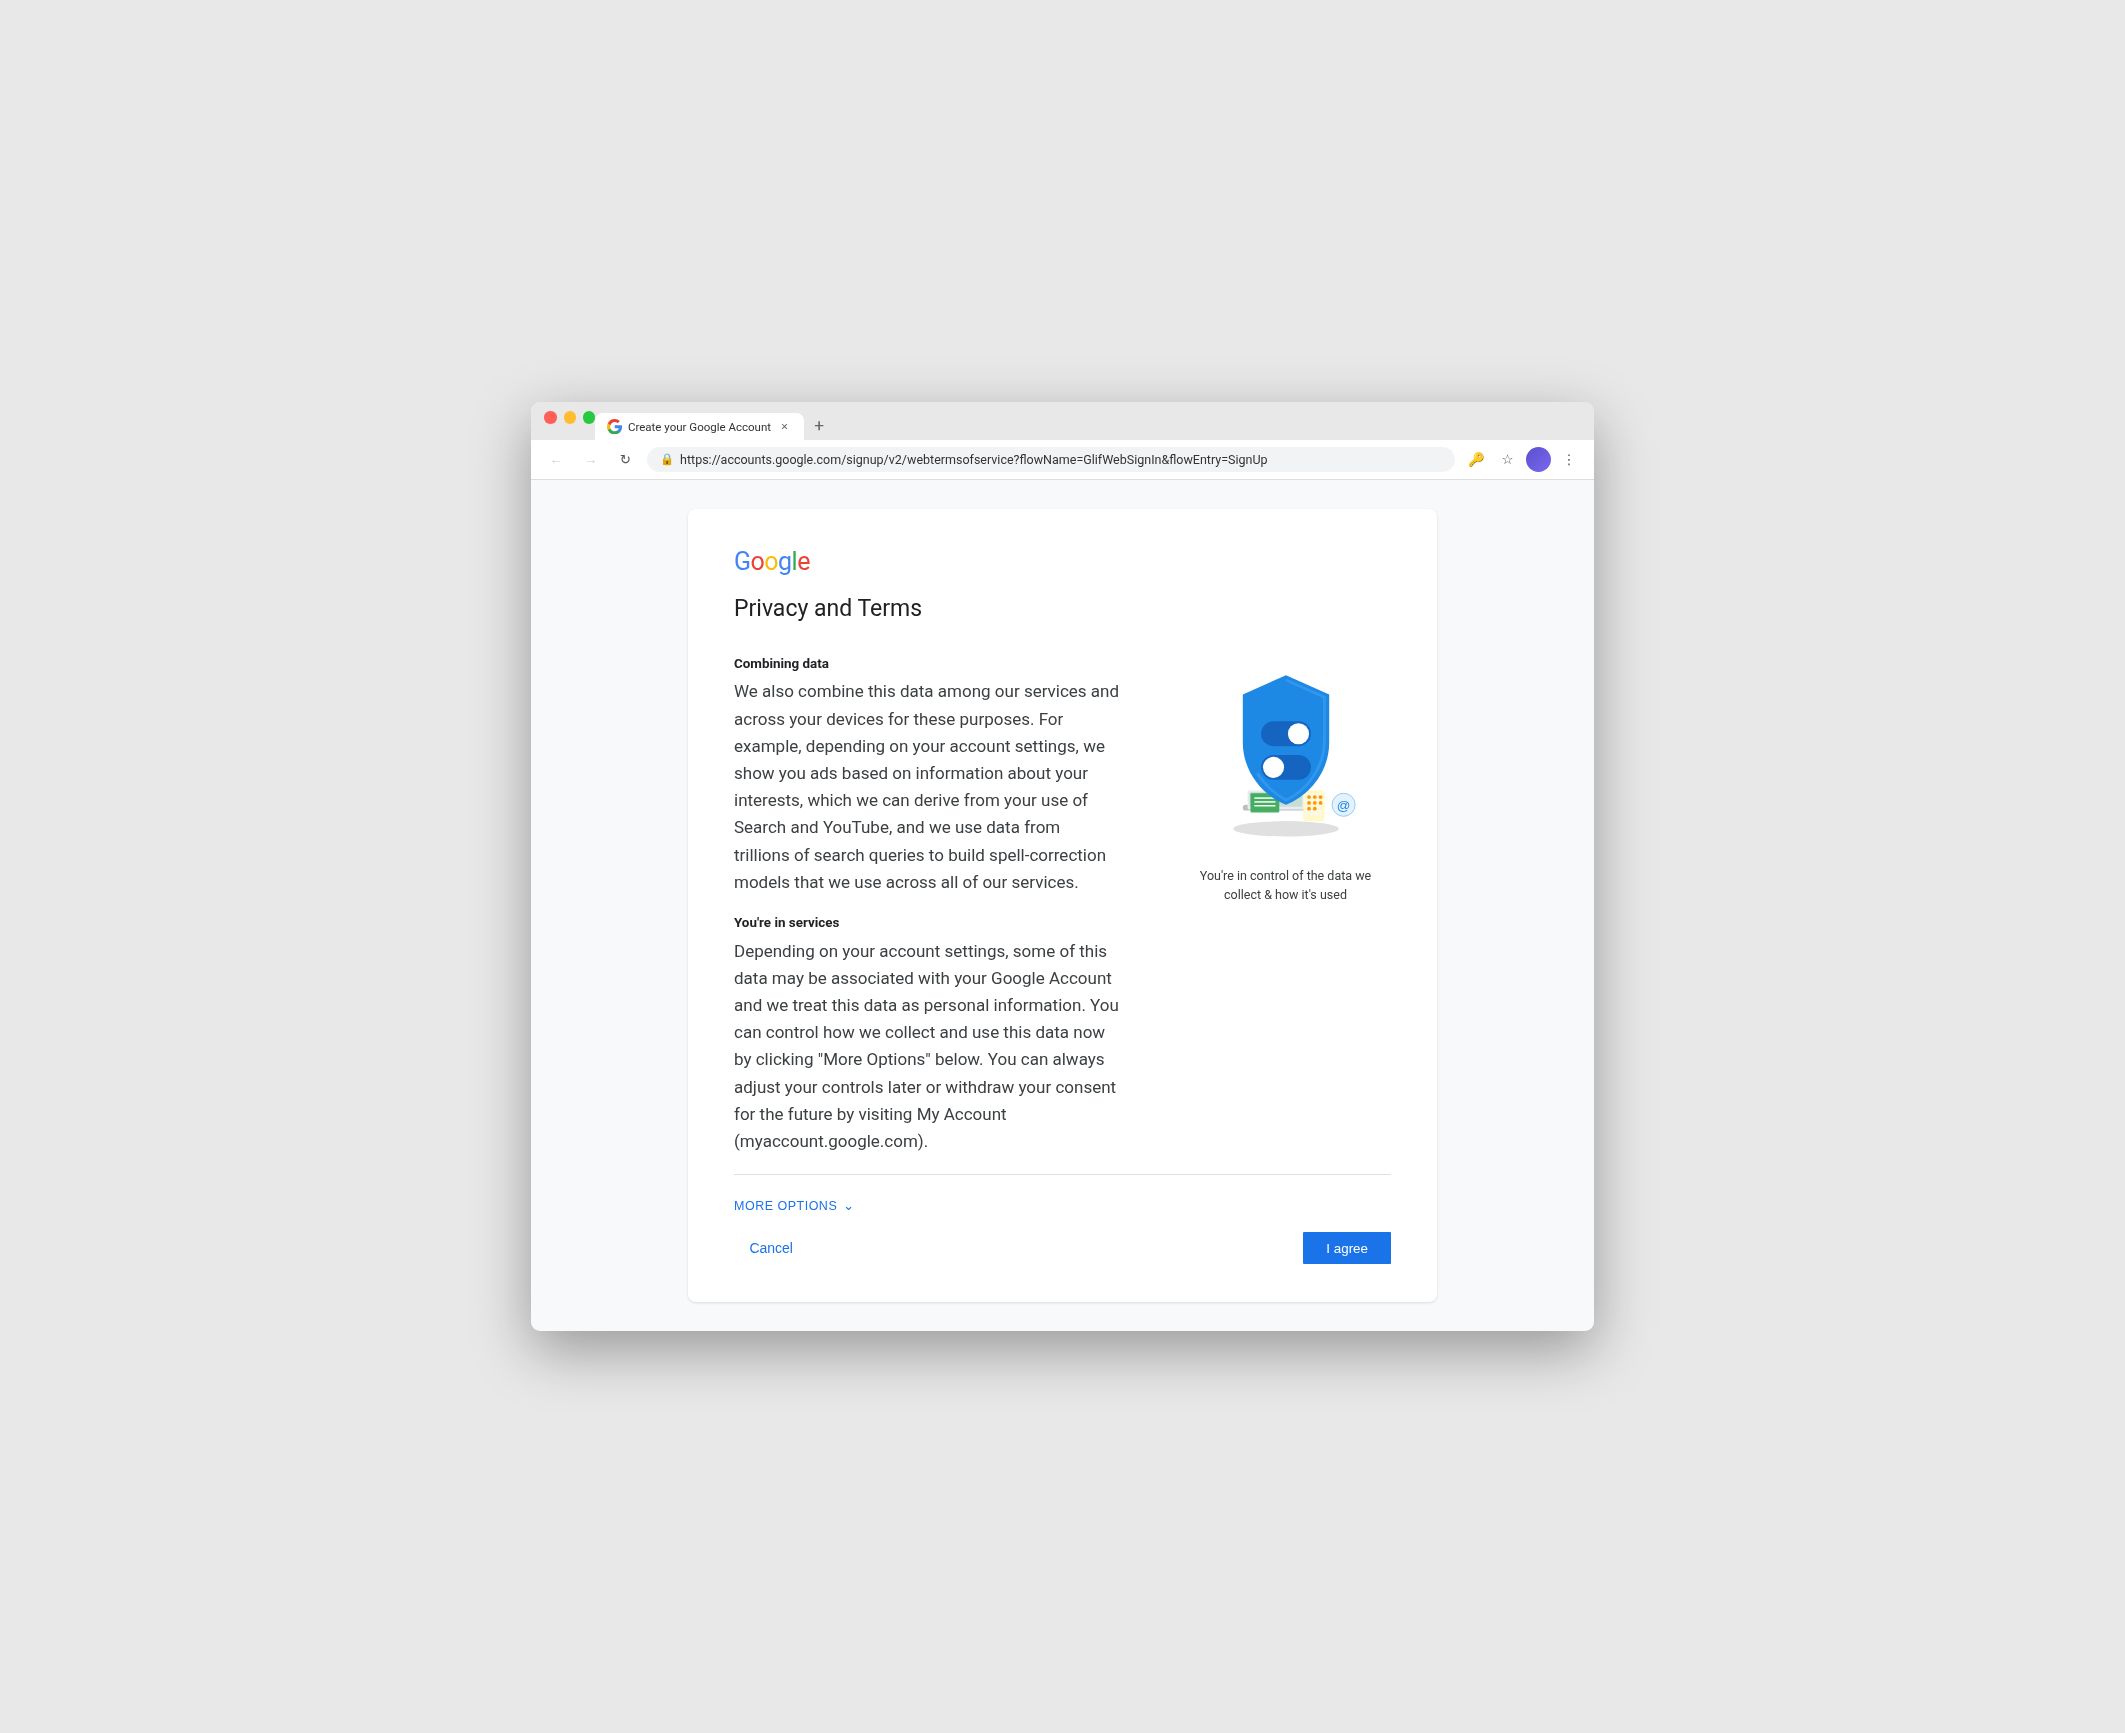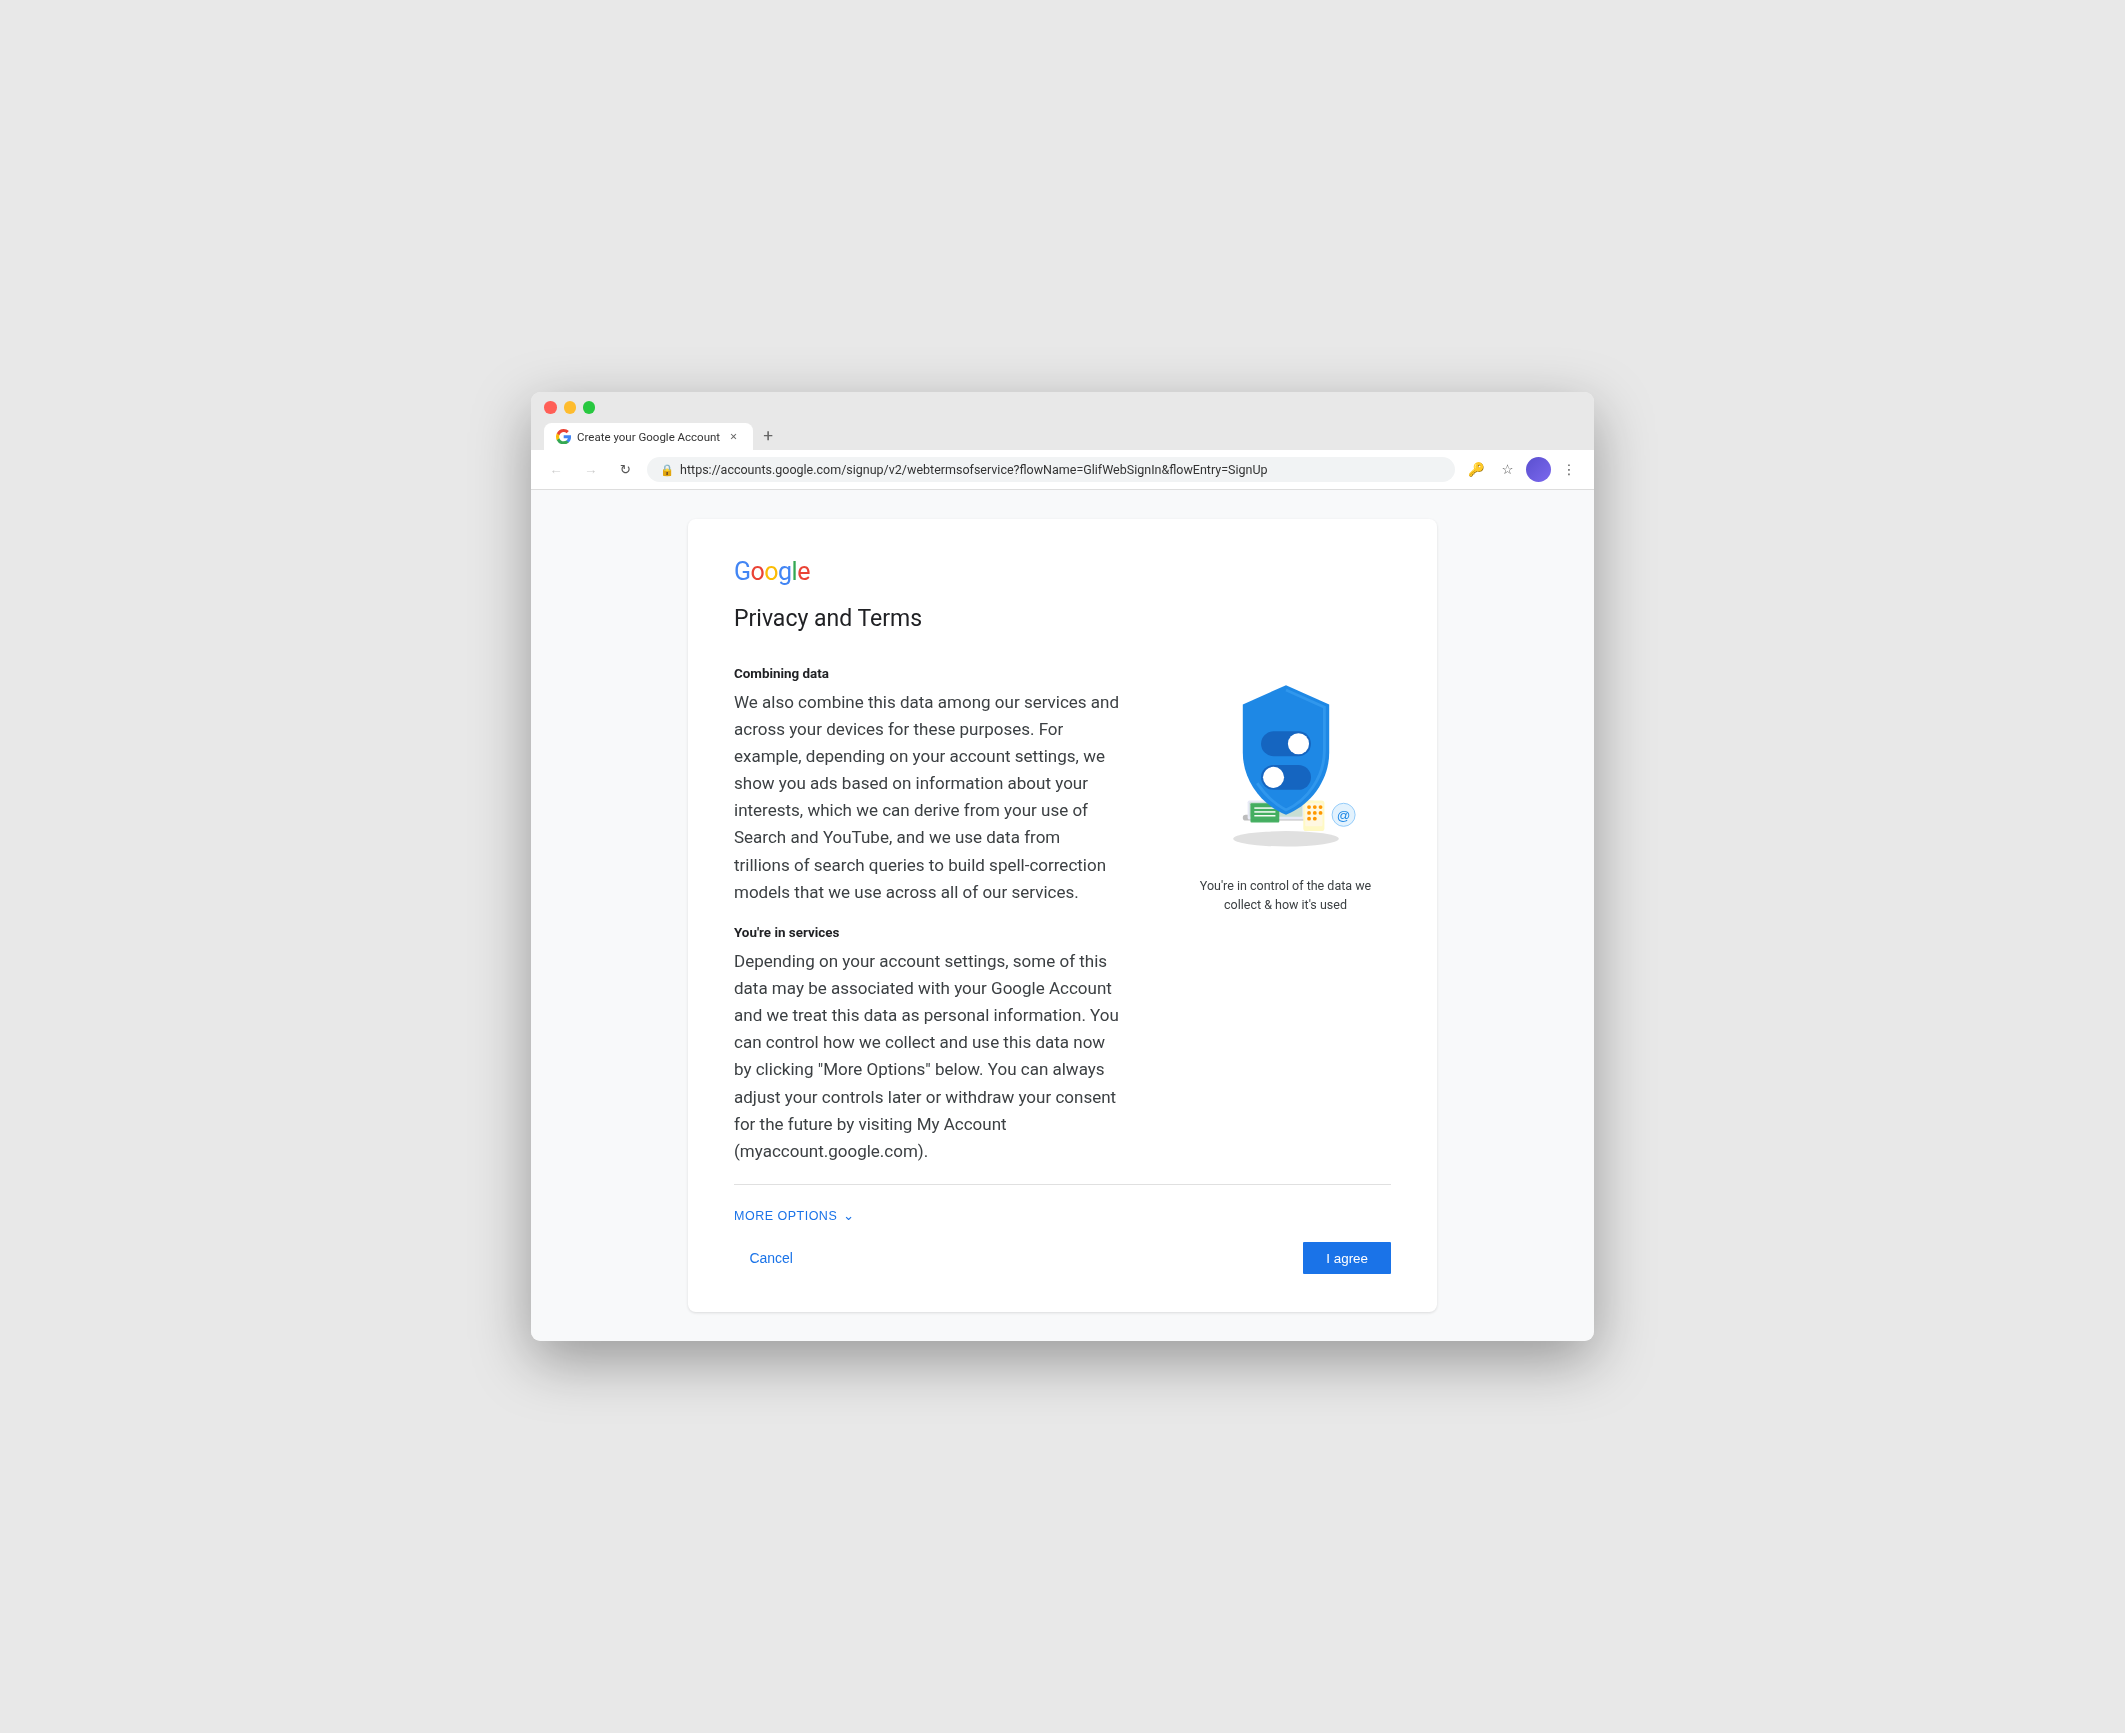--- a/index.html
+++ b/index.html
@@ -19,21 +19,21 @@
       border-radius: 9.6px;
       box-shadow: 0 19px 58px rgba(0,0,0,0.35);
       overflow: hidden;
     }
 
     
     .title-bar {
       background: #e8e8e8;
       padding: 9.6px 13.4px 0 13.4px;
       display: flex;
-      flex-direction: column;
+      flex-direction: row;
     }
 
     .traffic-lights {
       display: flex;
       gap: 6.7px;
       margin-bottom: 7.7px;
     }
 
     .traffic-light {
       width: 12.5px;

